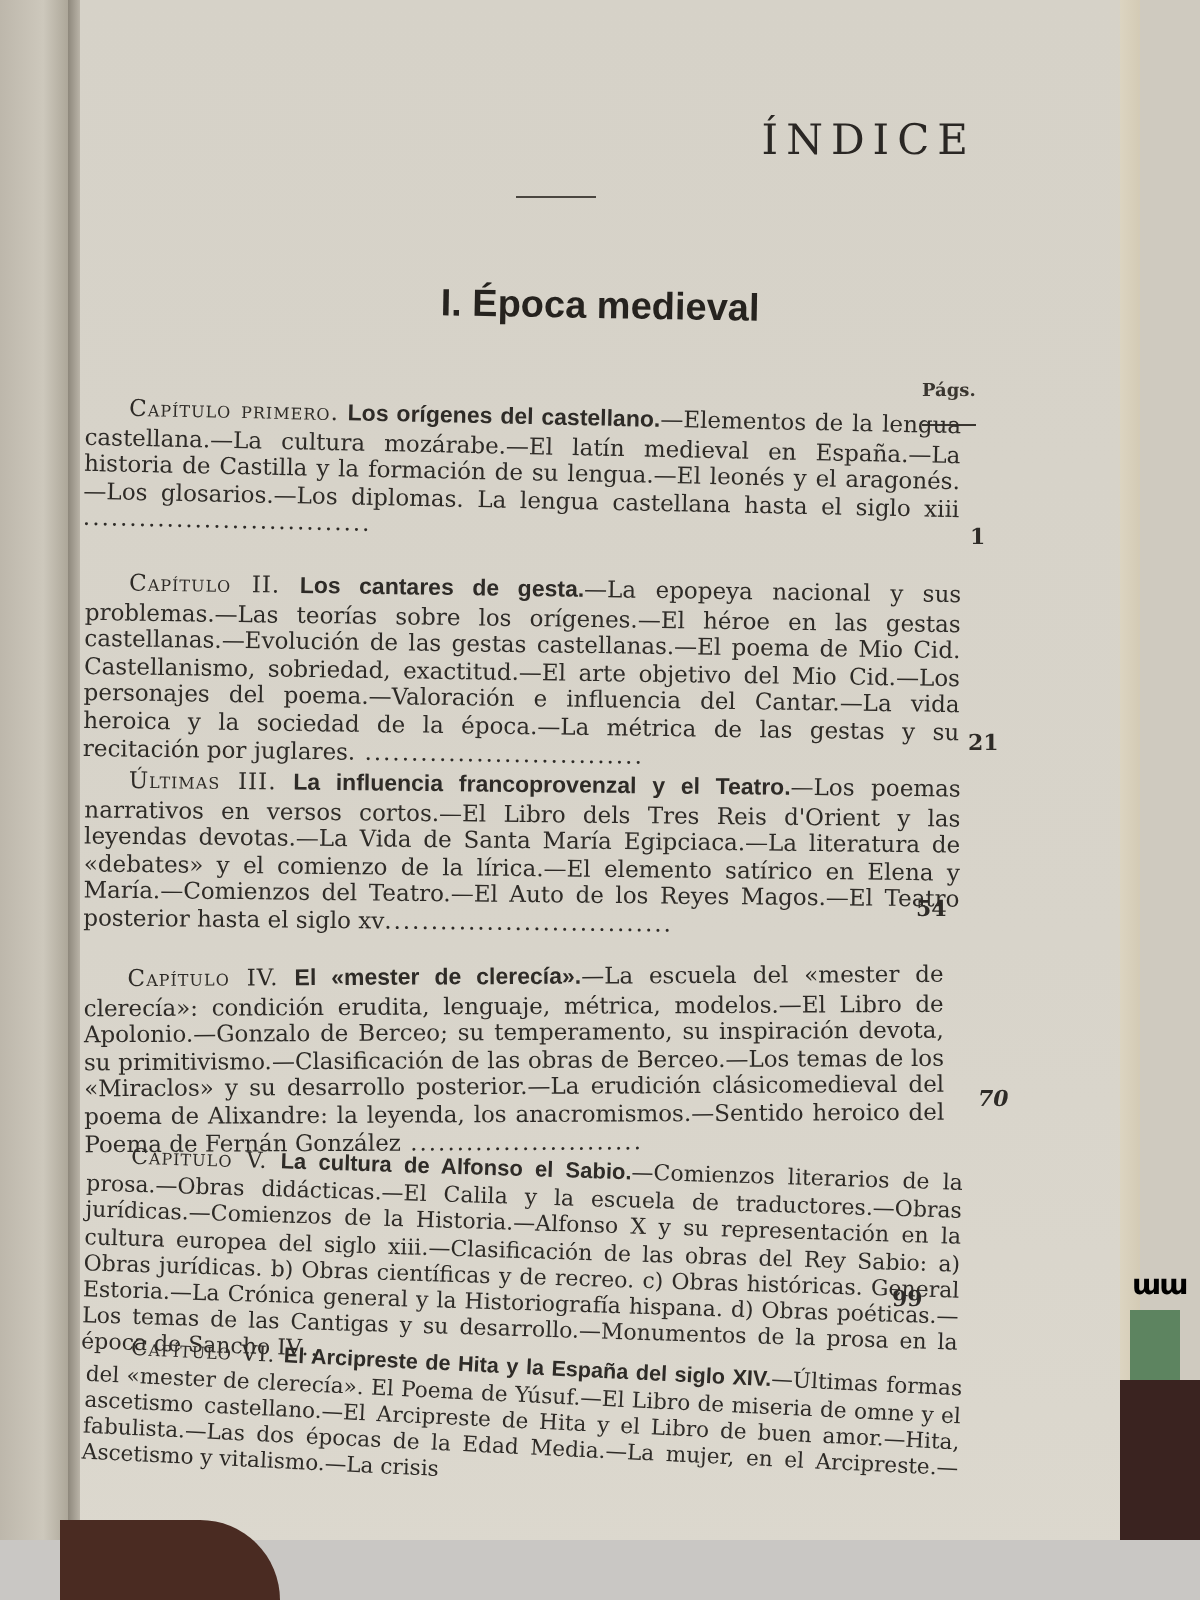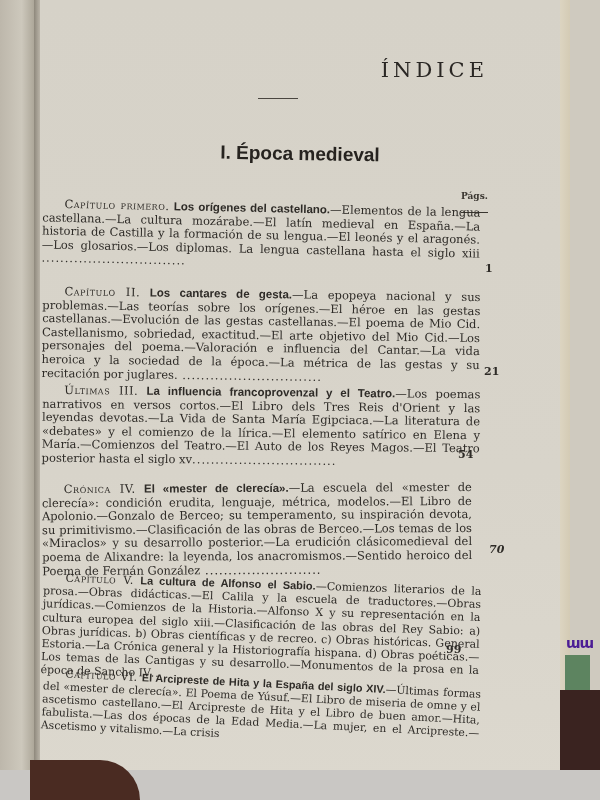--- a/index.html
+++ b/index.html
@@ -23,21 +23,21 @@
   .page-edge {
     position:absolute; left:540px; top:0; width:30px; height:785px;
     background:linear-gradient(90deg,#d8d2c4,#e0d9c7,#d4cbb5);
   }
   .cover-strip {
     position:absolute; left:565px; top:655px; width:25px; height:140px;
     background:#5d8460;
   }
   .cover-red {
     position:absolute; left:566px; top:635px; width:30px; height:18px;
-    color:#4c1d95; font-family:"DejaVu Sans", sans-serif; font-weight:bold; font-size:14px;
+    color:#000000; font-family:"DejaVu Sans", sans-serif; font-weight:bold; font-size:14px;
     letter-spacing:-1px;
   }
   .table-bg {
     position:absolute; left:0; top:770px; width:600px; height:30px;
     background:#c9c7c4;
   }
   .table-dark {
     position:absolute; left:30px; top:760px; width:110px; height:40px;
     background:#4a2b22; border-top-right-radius:60px;
   }
@@ -111,21 +111,21 @@
 </div>
 <div class="pageno" style="left:465px;top:365px;margin-left:19px;">21</div>
 
 <div class="chapter ch3">
   <p><span class="cap">Últimas III.</span>
   <span class="ctitle">La influencia francoprovenzal y el Teatro.</span><span>—Los poemas narrativos en versos cortos.—El Libro dels Tres Reis d'Orient y las leyendas devotas.—La Vida de Santa María Egipciaca.—La literatura de «debates» y el comienzo de la lírica.—El elemento satírico en Elena y María.—Comienzos del Teatro.—El Auto de los Reyes Magos.—El Teatro posterior hasta el siglo xv</span><span class="dots">...............................</span></p>
 </div>
 <div class="pageno" style="left:458px;top:448px;text-align:right;">54</div>
 
 <div class="chapter ch4">
-  <p><span class="cap">Crónica IV.</span>
+  <p><span class="cap">Capítulo IV.</span>
   <span class="ctitle">El «mester de clerecía».</span><span>—La escuela del «mester de clerecía»: condición erudita, lenguaje, métrica, modelos.—El Libro de Apolonio.—Gonzalo de Berceo; su temperamento, su inspiración devota, su primitivismo.—Clasificación de las obras de Berceo.—Los temas de los «Miraclos» y su desarrollo posterior.—La erudición clásicomedieval del poema de Alixandre: la leyenda, los anacromismos.—Sentido heroico del Poema de Fernán González</span><span class="dots"> .........................</span></p>
 </div>
 <div class="pageno" style="left:453px;top:543px;font-style:italic;margin-left:36px;">70</div>
 
 <div class="chapter ch5">
   <p><span class="cap">Capítulo V.</span>
   <span class="ctitle">La cultura de Alfonso el Sabio.</span><span>—Comienzos literarios de la prosa.—Obras didácticas.—El Calila y la escuela de traductores.—Obras jurídicas.—Comienzos de la Historia.—Alfonso X y su representación en la cultura europea del siglo xiii.—Clasificación de las obras del Rey Sabio: a) Obras jurídicas. b) Obras científicas y de recreo. c) Obras históricas. General Estoria.—La Crónica general y la Historiografía hispana. d) Obras poéticas.—Los temas de las Cantigas y su desarrollo.—Monumentos de la prosa en la época de Sancho IV</span><span class="dots">..</span></p>
 </div>
 <div class="pageno" style="left:446px;top:643px;text-align:center;">99</div>
 

